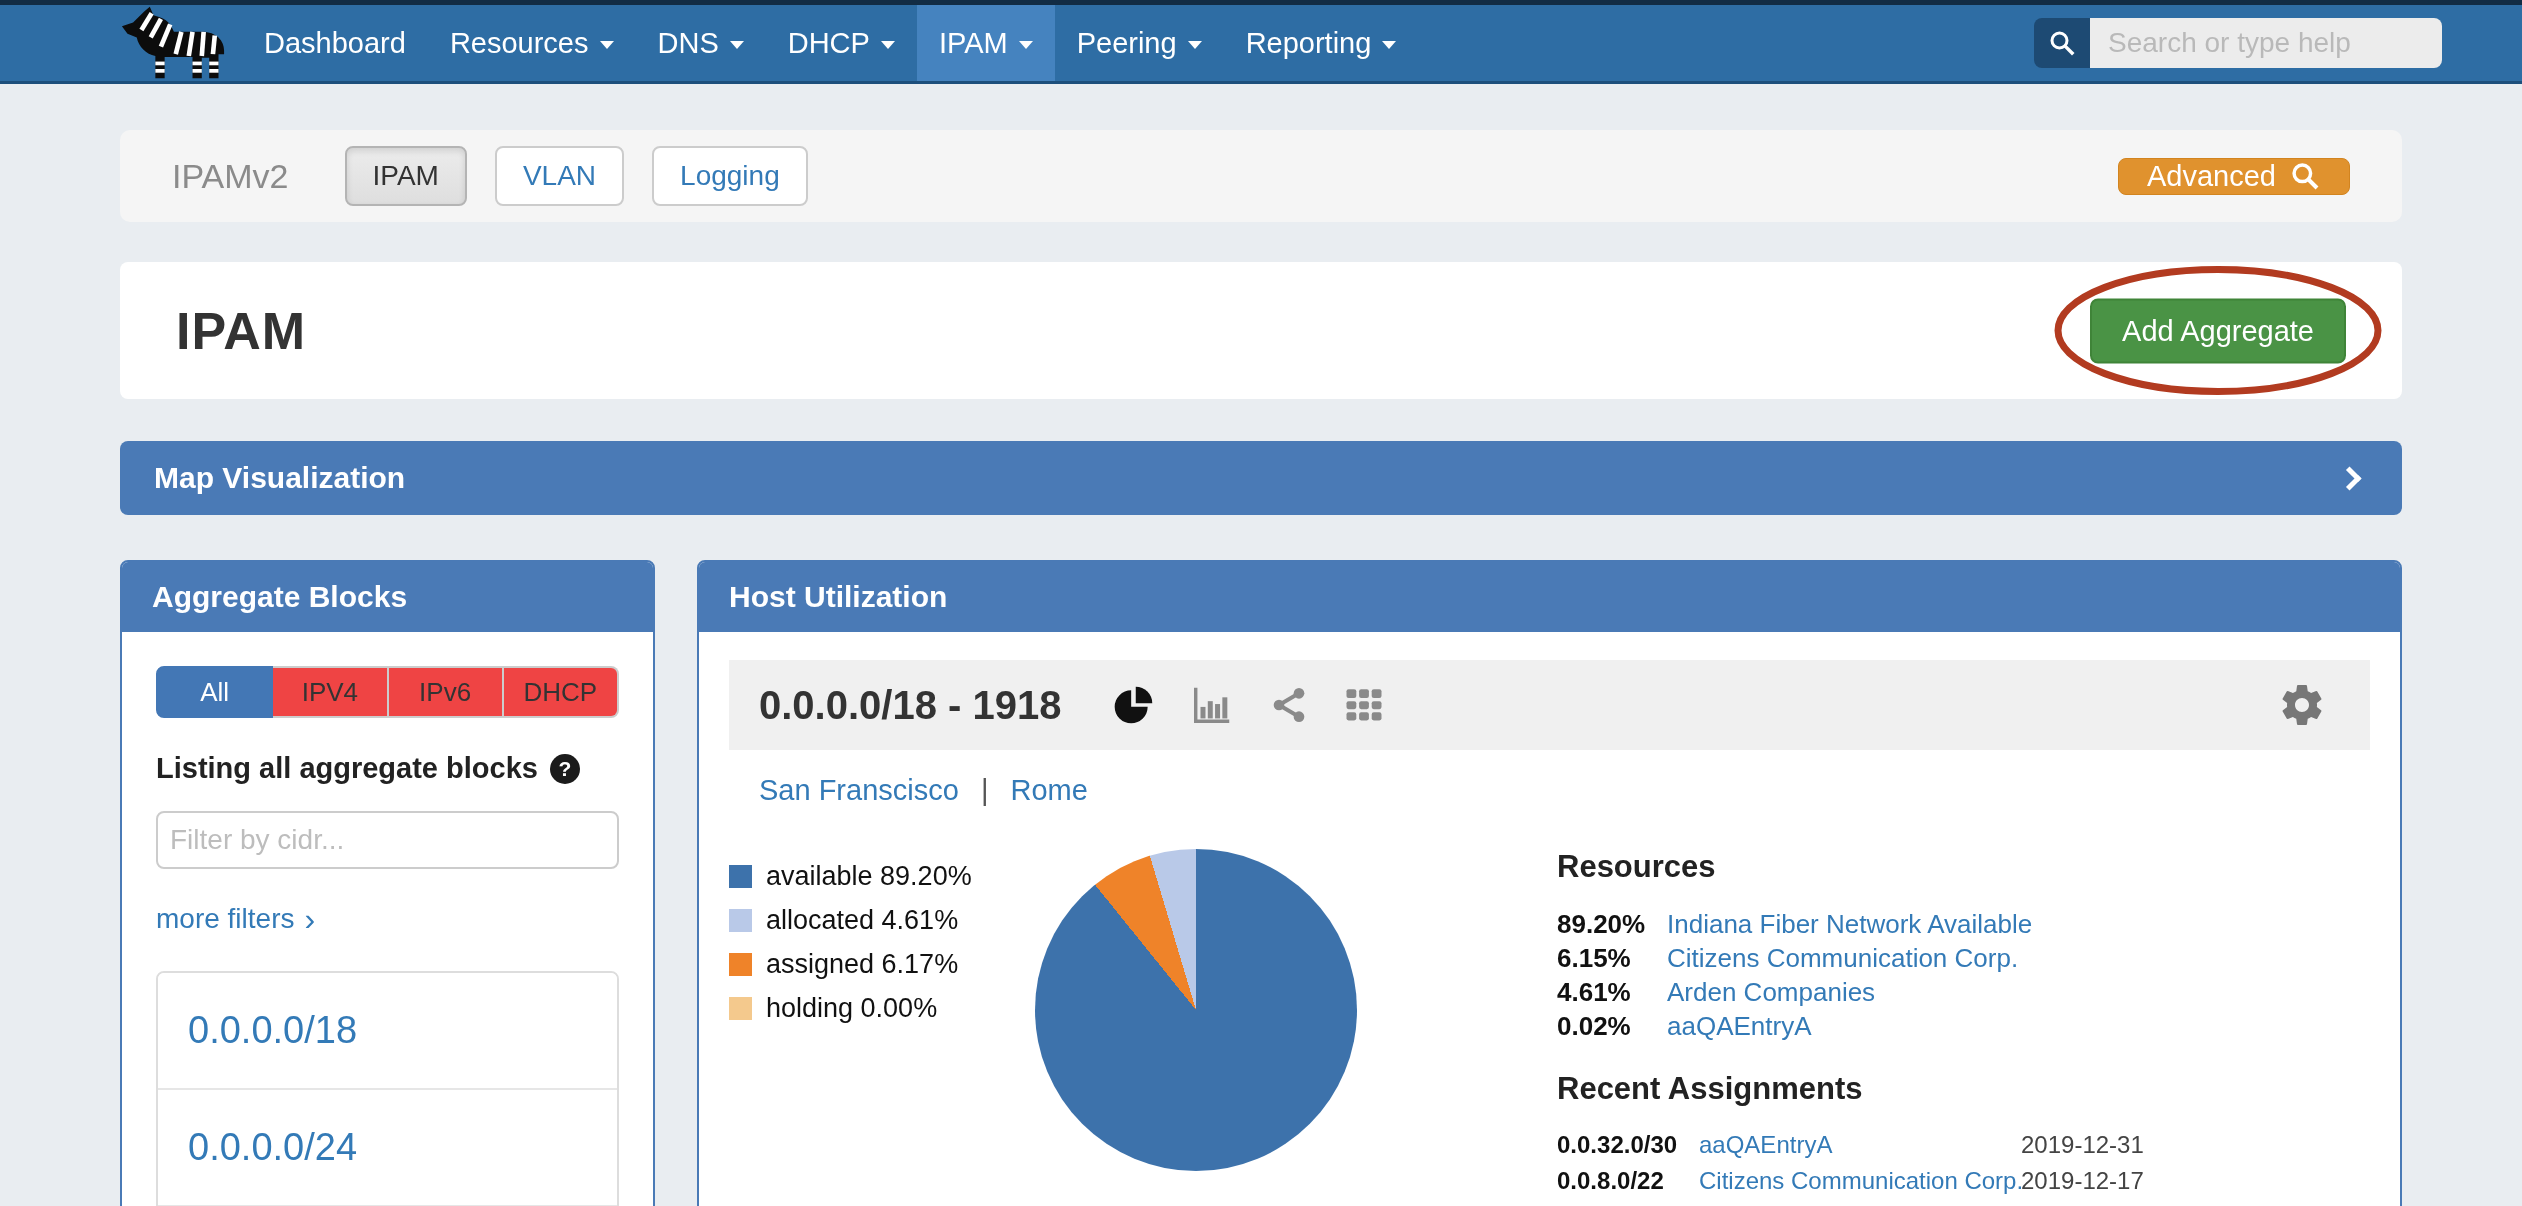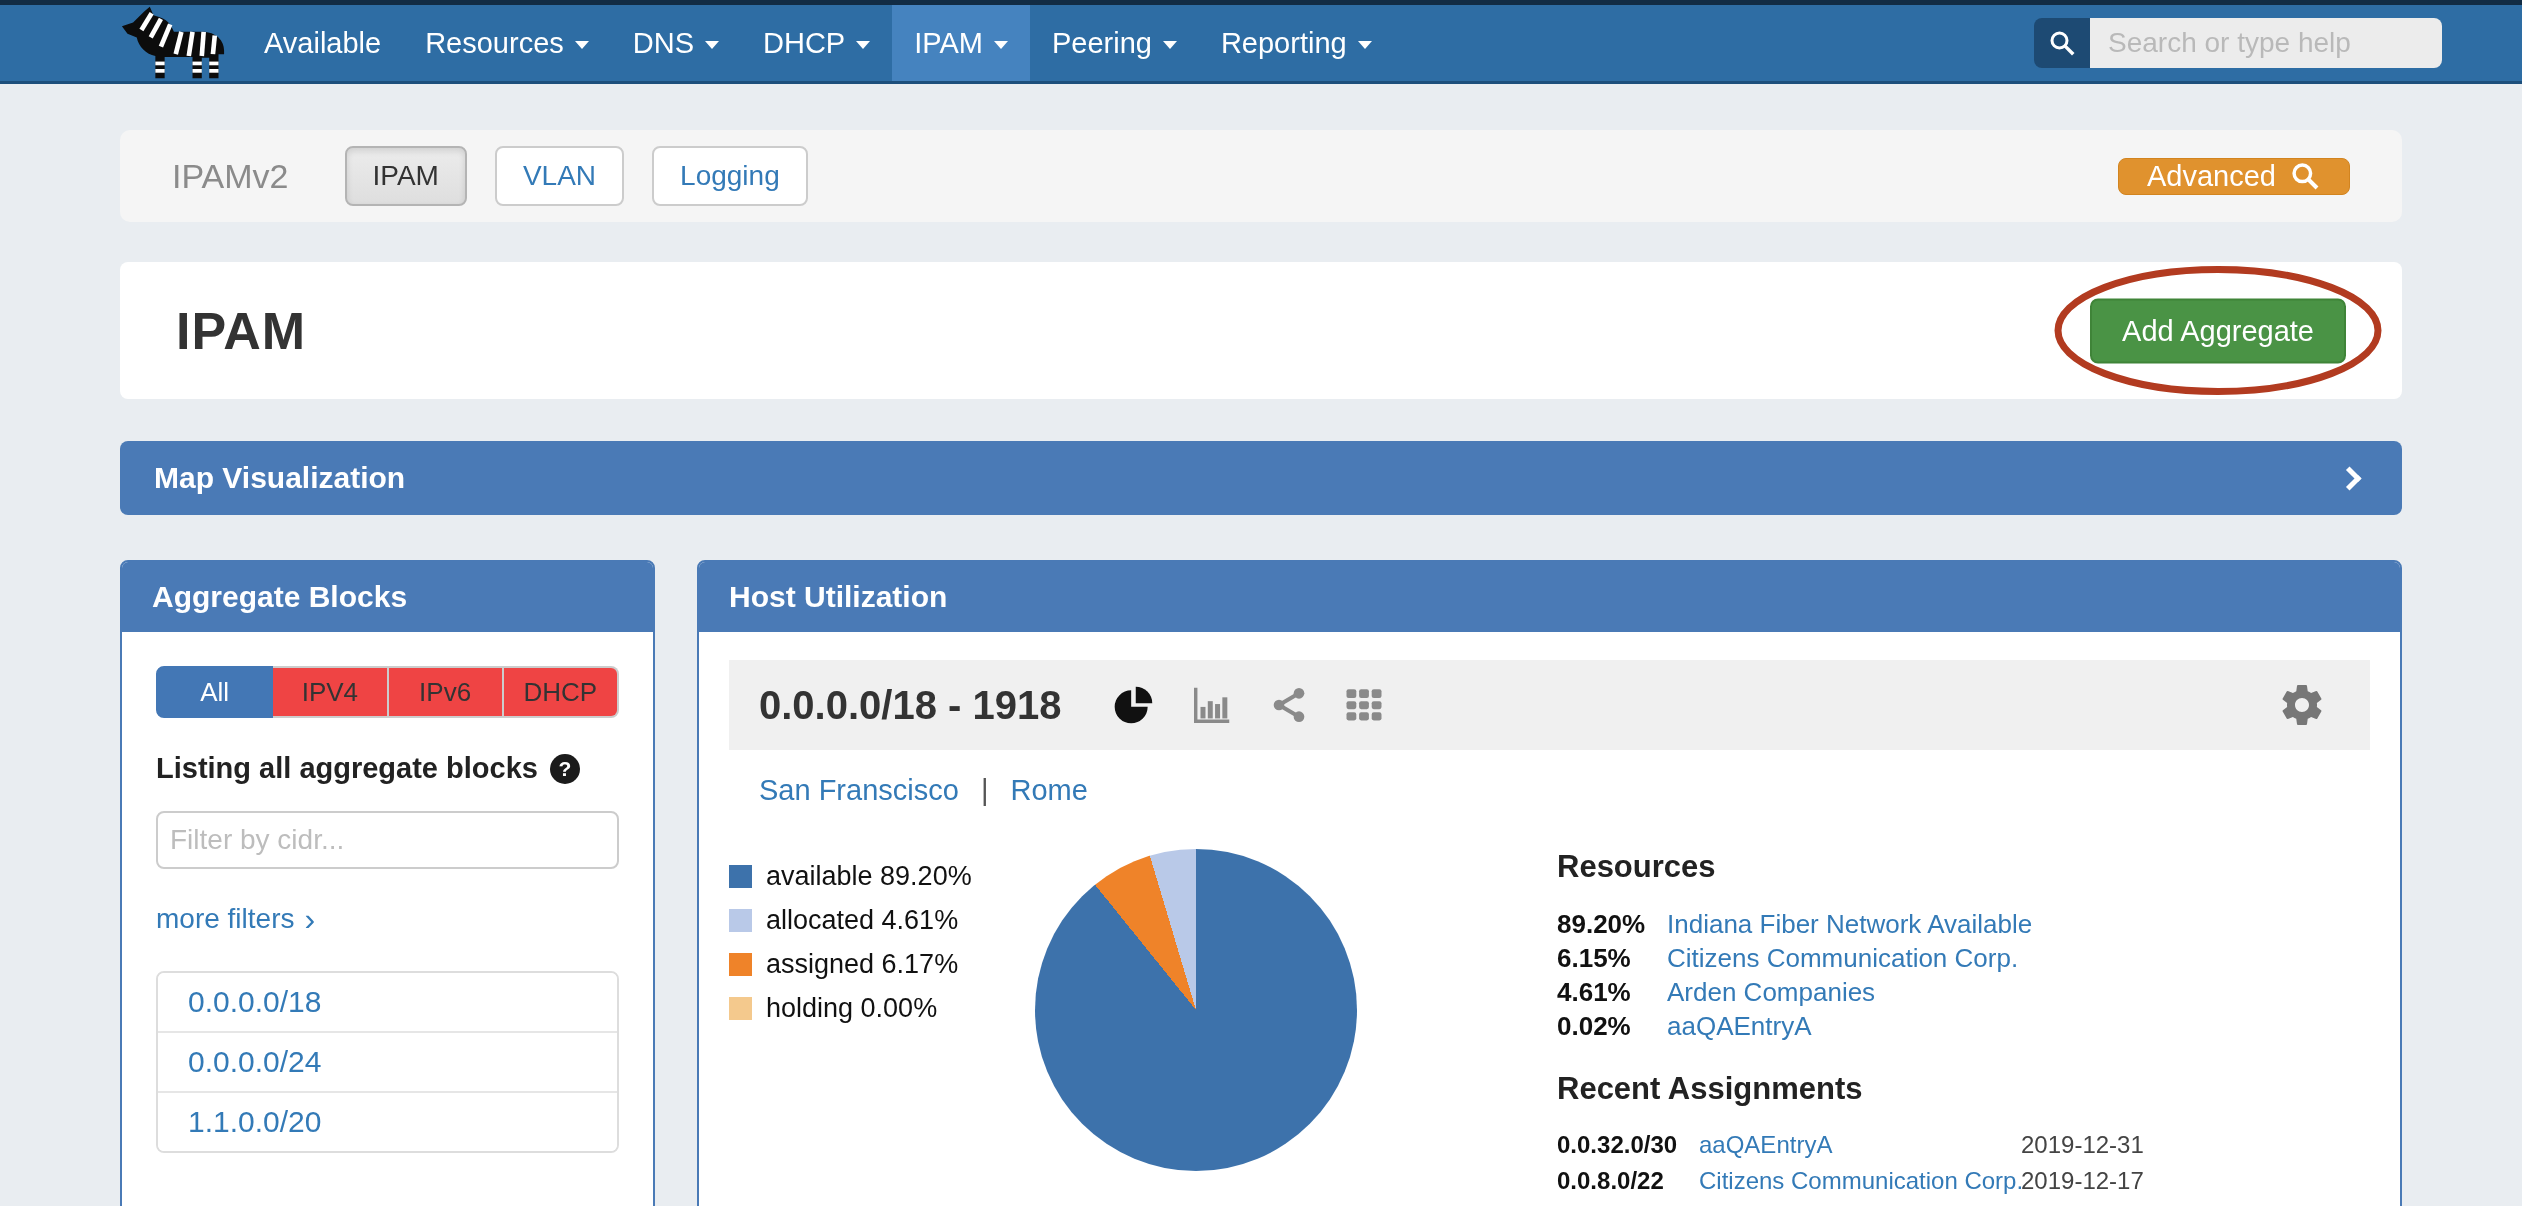--- a/index.html
+++ b/index.html
@@ -80,21 +80,21 @@
             font-size:21px; font-weight:bold; display:inline-flex; align-items:center;
             justify-content:center; cursor:pointer; flex:none; }
   .cidr-input { margin-top:26px; width:100%; height:58px; border:2px solid #ccc; border-radius:8px;
                 font-size:28px; padding:0 12px; color:#333; outline:none;
                 font-family:"Liberation Sans","DejaVu Sans",sans-serif; }
   .cidr-input::placeholder { color:#bdbdbd; }
   .more-filters { margin-top:34px; font-size:28px; color:#337ab7; display:flex;
                   align-items:center; gap:10px; cursor:pointer; }
   .mf-chevron { font-size:32px; line-height:26px; }
   .agg-list { margin-top:36px; border:2px solid #ddd; border-radius:8px; overflow:hidden; }
-  .agg-item { padding:12px 30px; font-size:30px; color:#337ab7; border-top:2px solid #e6e6e6;
+  .agg-item { padding:36px 30px; font-size:38px; color:#337ab7; border-top:2px solid #e6e6e6;
               cursor:pointer; background:#fff; }
   .agg-item.firstitem { border-top:none; }
 
   
   .right-body { padding:28px 30px; }
   .block-band { background:#f0f0f0; height:90px; display:flex; align-items:center; padding:0 30px; }
   .block-heading { font-size:40px; font-weight:bold; color:#333; }
   .band-icon { margin-left:34px; display:flex; align-items:center; cursor:pointer; }
   .band-icon.firsticon { margin-left:50px; }
   .gear { margin-left:auto; margin-right:14px; }
@@ -144,21 +144,21 @@
           <path d="M46,72 L56,72"></path>
         <path d="M86,64 L96,64"></path>
           <path d="M86,72 L96,72"></path>
         <path d="M104,64 L114,64"></path>
           <path d="M104,72 L114,72"></path>
       </g>
     </svg>
   </div>
   <div class="nav-menu">
     <div class="nav-item">
-      <span>Available</span>
+      <span>Dashboard</span>
     </div>
     <div class="nav-item">
       <span>Resources</span>
       <span class="caret"></span>
     </div>
     <div class="nav-item">
       <span>DNS</span>
       <span class="caret"></span>
     </div>
     <div class="nav-item">

